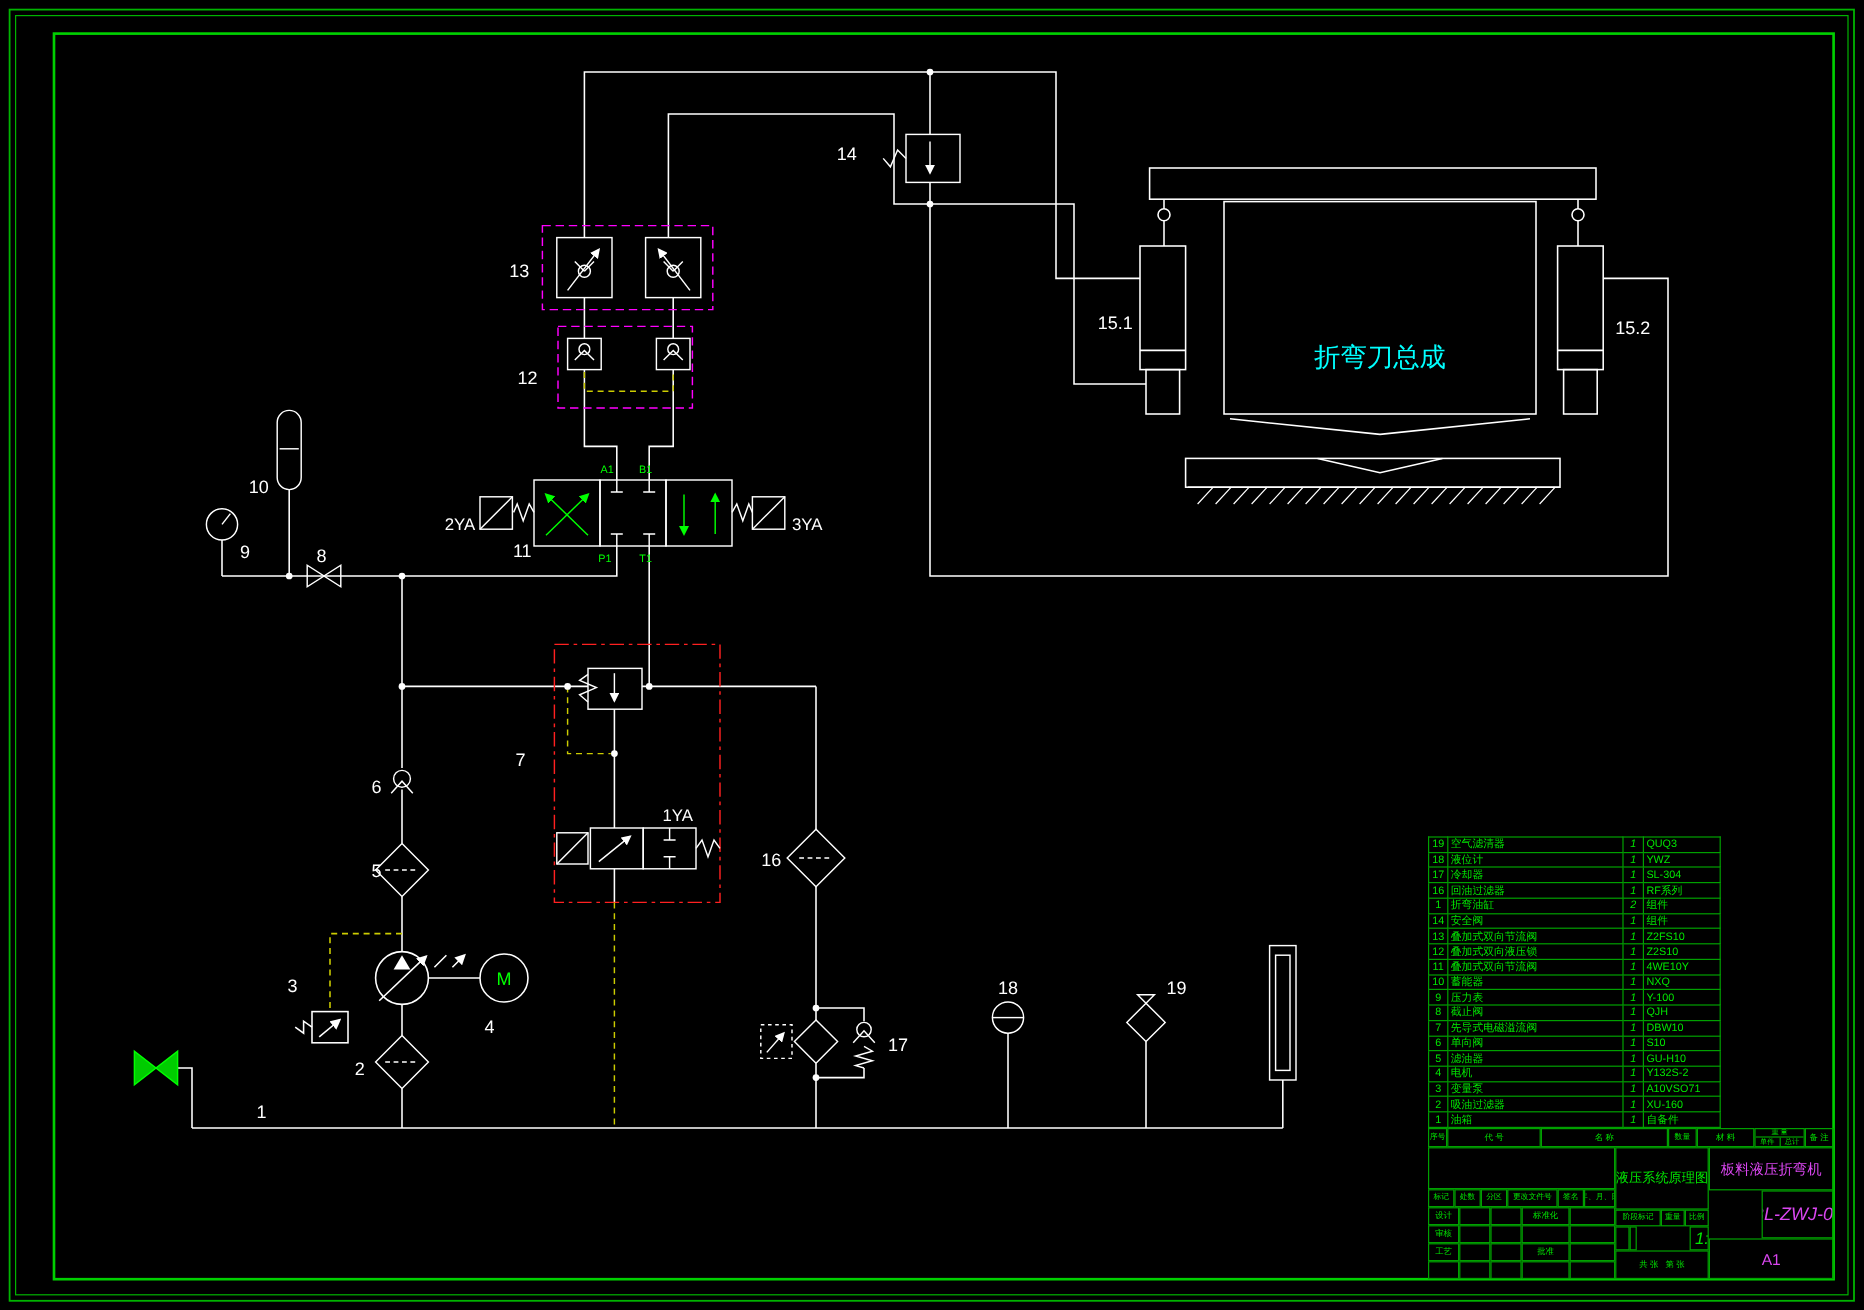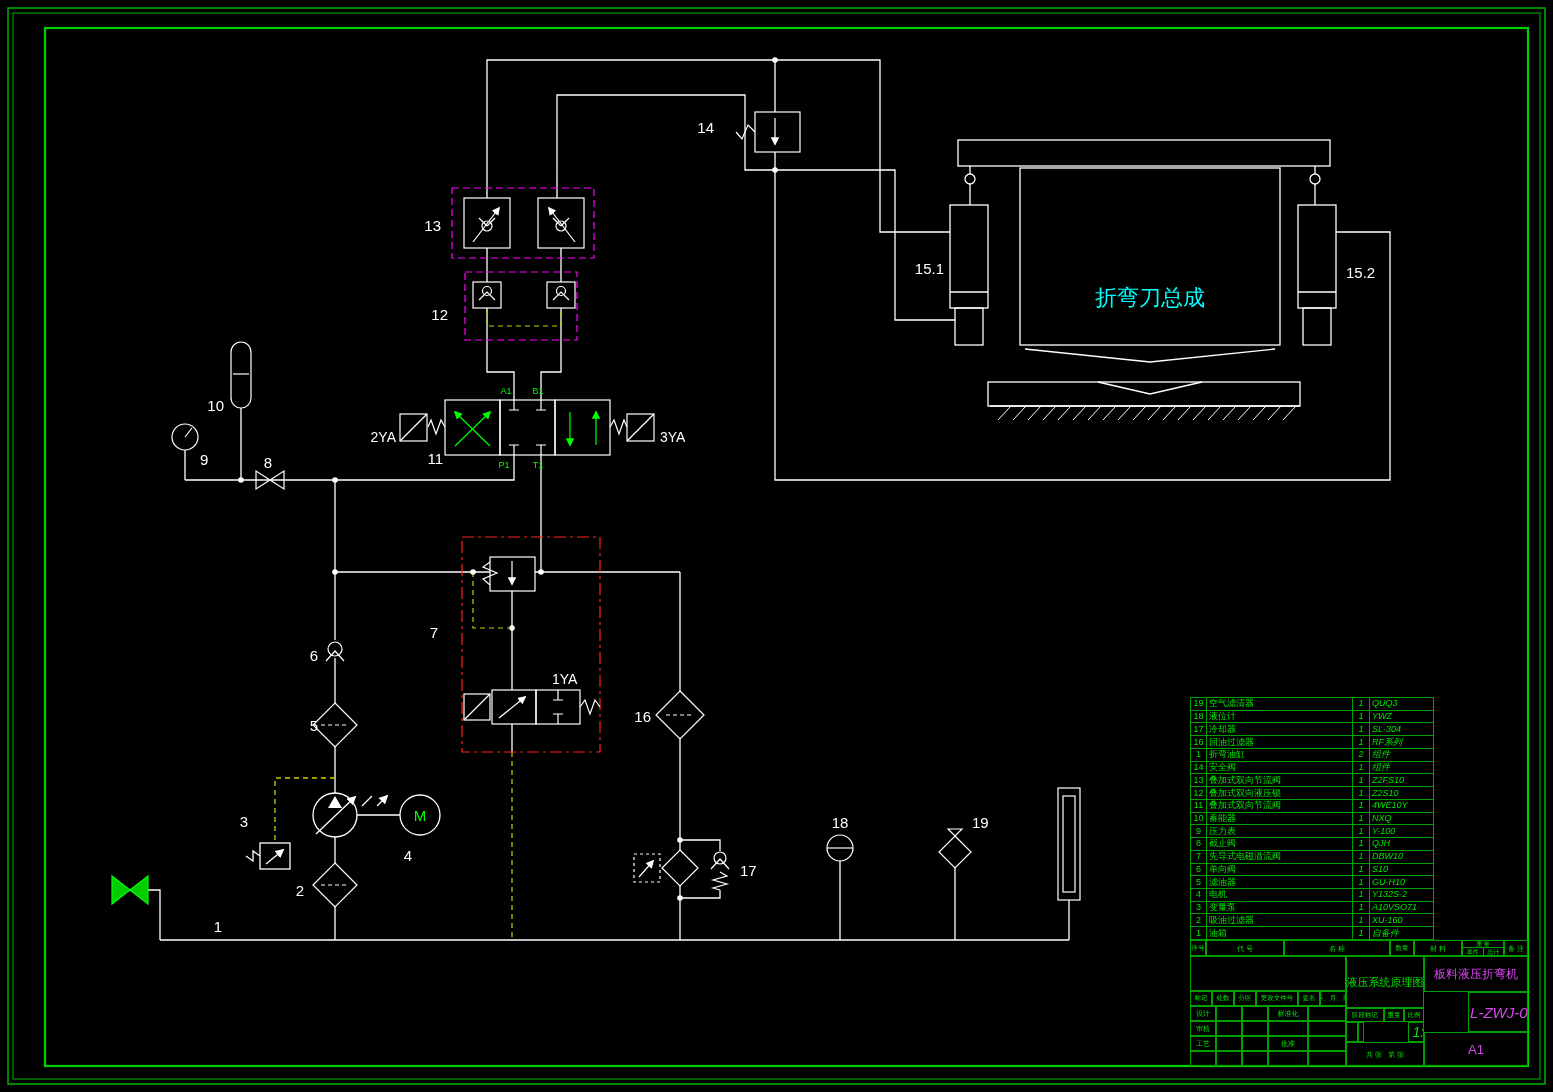--- a/index.html
+++ b/index.html
@@ -8,21 +8,21 @@
   .sheet svg{position:absolute;left:0;top:0;}
   svg text{font-family:"Liberation Sans",sans-serif;}
 
   
   .parts{position:absolute;left:1190px;top:697px;width:243px;height:243px;}
   .parts table{border-collapse:collapse;width:243px;height:243px;table-layout:fixed;}
   .parts td{border:1px solid #00a000;color:#00e600;font-size:9px;padding:0 2px;
             white-space:nowrap;overflow:hidden;height:11px;line-height:1;}
   .parts td.c-no{text-align:center;padding:0;}
   .parts td.c-qty{text-align:center;font-style:italic;}
-  .parts td.c-model{font-style:italic;}
+  .parts td.c-model{}
 
   
   .tb{position:absolute;left:1190px;top:940px;width:338px;height:126px;color:#00e600;}
   .tb *{box-sizing:border-box;}
   .tb .row{display:flex;}
   .tb .col{display:flex;flex-direction:column;}
   .cell{border:1px solid #00a000;display:flex;align-items:center;justify-content:center;
         overflow:hidden;white-space:nowrap;line-height:1;}
   .f6{font-size:6.5px;} .f7{font-size:7px;} .f9{font-size:14px;padding-left:12px;} .f11{font-size:11px;}
   .cyan{color:#d946ef;}

